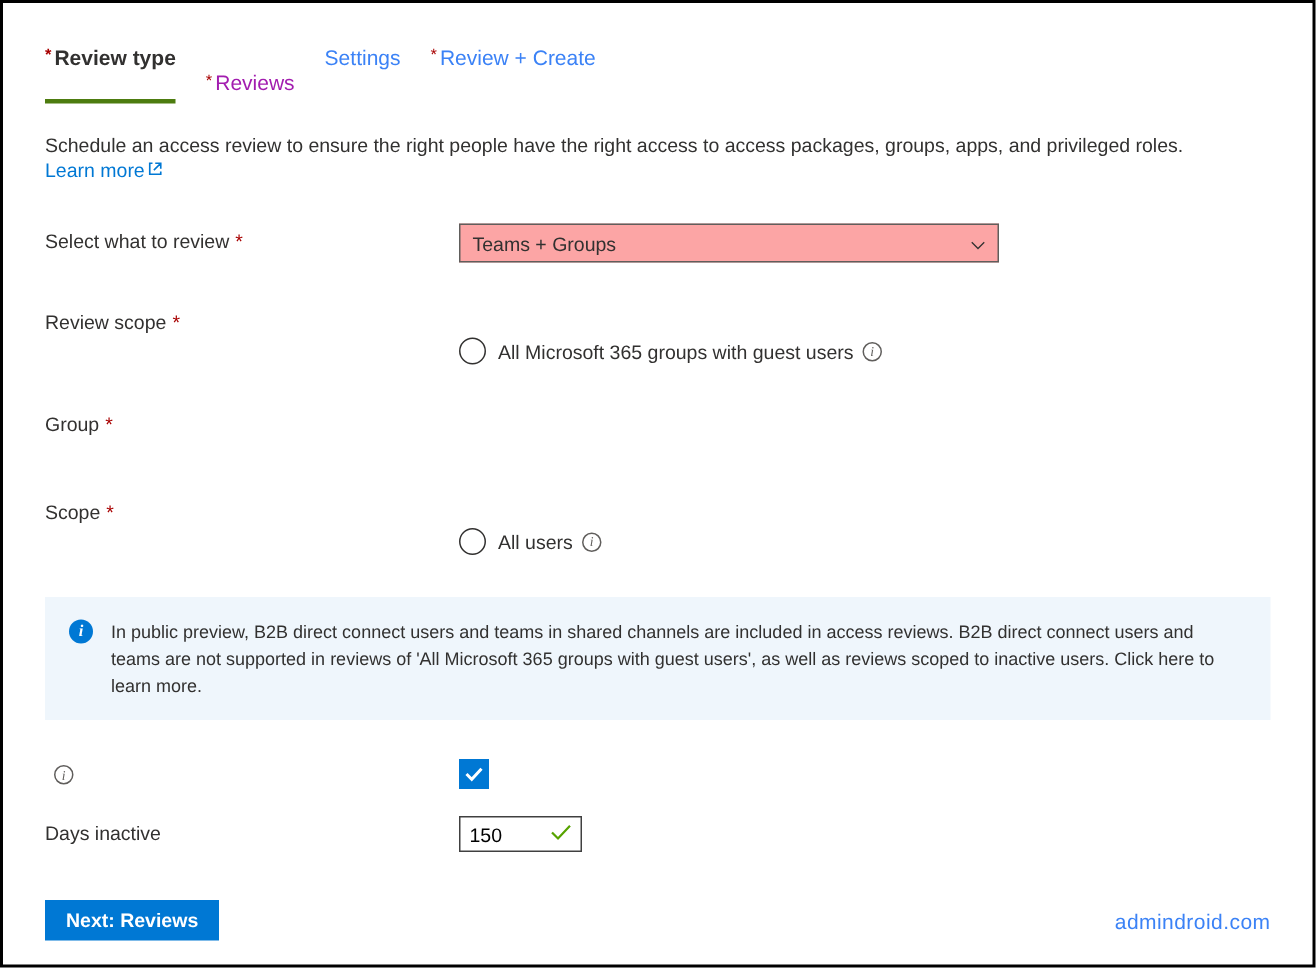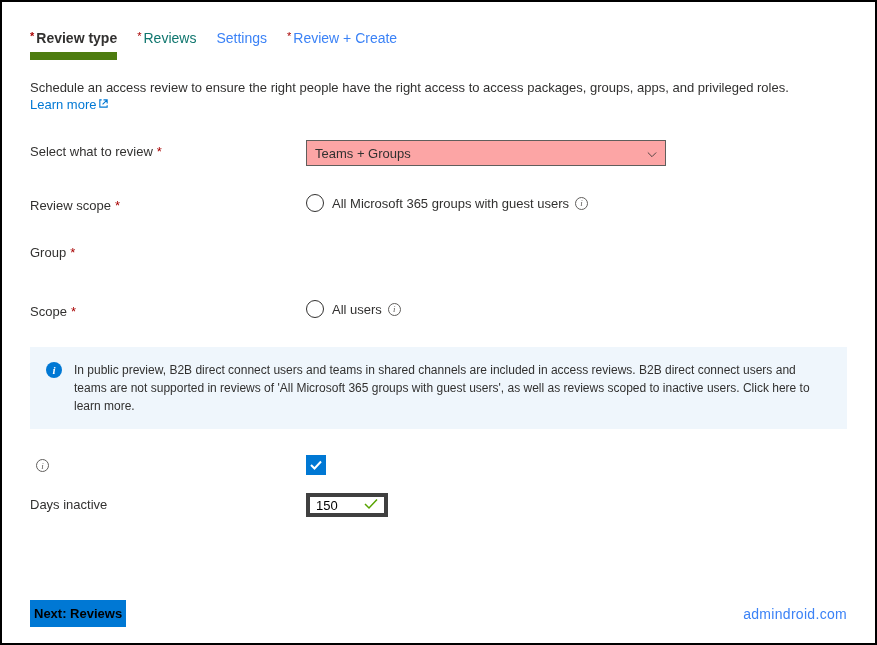--- a/index.html
+++ b/index.html
@@ -24,21 +24,21 @@
     .tab {
       font-size: 14px;
       color: #3b82f6;
       cursor: pointer;
       padding-bottom: 6px;
       position: relative;
     }
     .tab.active {
       color: #323130;
       font-weight: 600;
-      border-bottom: 8px solid #4d7c0f;
+      border-bottom: 3px solid #4d7c0f;
     }
     .tab.required::before {
       content: "*";
       color: #a80000;
       font-size: 11px;
       position: relative;
       top: -3px;
       margin-right: 2px;
     }
 
@@ -98,20 +98,21 @@
     }
     .chev svg { width: 100%; height: 100%; }
 
     
     .radio-opt {
       display: flex;
       align-items: center;
       margin-bottom: 10px;
       font-size: 13px;
       cursor: pointer;
+      margin-top: 22px;
     }
     .radio-opt:last-child { margin-bottom: 0; }
     .radio-circle {
       width: 18px; height: 18px;
       border: 1px solid #323130;
       border-radius: 50%;
       margin-right: 8px;
       display: inline-flex;
       align-items: center;
       justify-content: center;
@@ -185,21 +186,21 @@
       align-items: center;
       justify-content: center;
       cursor: pointer;
     }
     .chk svg { width: 14px; height: 14px; }
 
     
     .num-input {
       width: 82px;
       height: 24px;
-      border: 4px solid #404040;
+      border: 1px solid #404040;
       display: flex;
       align-items: center;
       padding: 0 6px;
       justify-content: space-between;
       font-size: 13px;
     }
     .num-input input {
       border: none;
       outline: none;
       width: 40px;
@@ -213,43 +214,43 @@
       position: absolute;
       bottom: 16px;
       left: 28px;
       right: 28px;
       display: flex;
       align-items: center;
       justify-content: space-between;
     }
     .primary-btn {
       background: #0078d4;
-      color: #000000;
+      color: #ffffff;
       border: none;
       font-size: 13px;
       font-weight: 600;
-      padding: 6px 4px;
+      padding: 6px 14px;
       cursor: pointer;
       font-family: inherit;
     }
     .watermark {
       color: #3b82f6;
       font-size: 14px;
       letter-spacing: 0.3px;
     }
   </style>
 </head>
 <body>
 
 
 
 
 <div class="tabs">
   <div class="tab active required">Review type</div>
-  <div class="tab required" style="color:#0f766e;">Reviews</div>
+  <div class="tab required" style="color:#a21caf;margin-top:17px;">Reviews</div>
   <div class="tab">Settings</div>
   <div class="tab required">Review + Create</div>
 </div>
 
 
 <div class="description">Schedule an access review to ensure the right people have the right access to access packages, groups, apps, and privileged roles.</div>
 <a href="#" class="learn-link">
   <span>Learn more</span><span class="ext-icon">
     <svg viewBox="0 0 12 12" width="11" height="11">
         <path fill="none" stroke="#0078d4" stroke-width="1.2" d="M4 2H2v8h8V8 M6 2h4v4 M10 2 5 7"></path>

